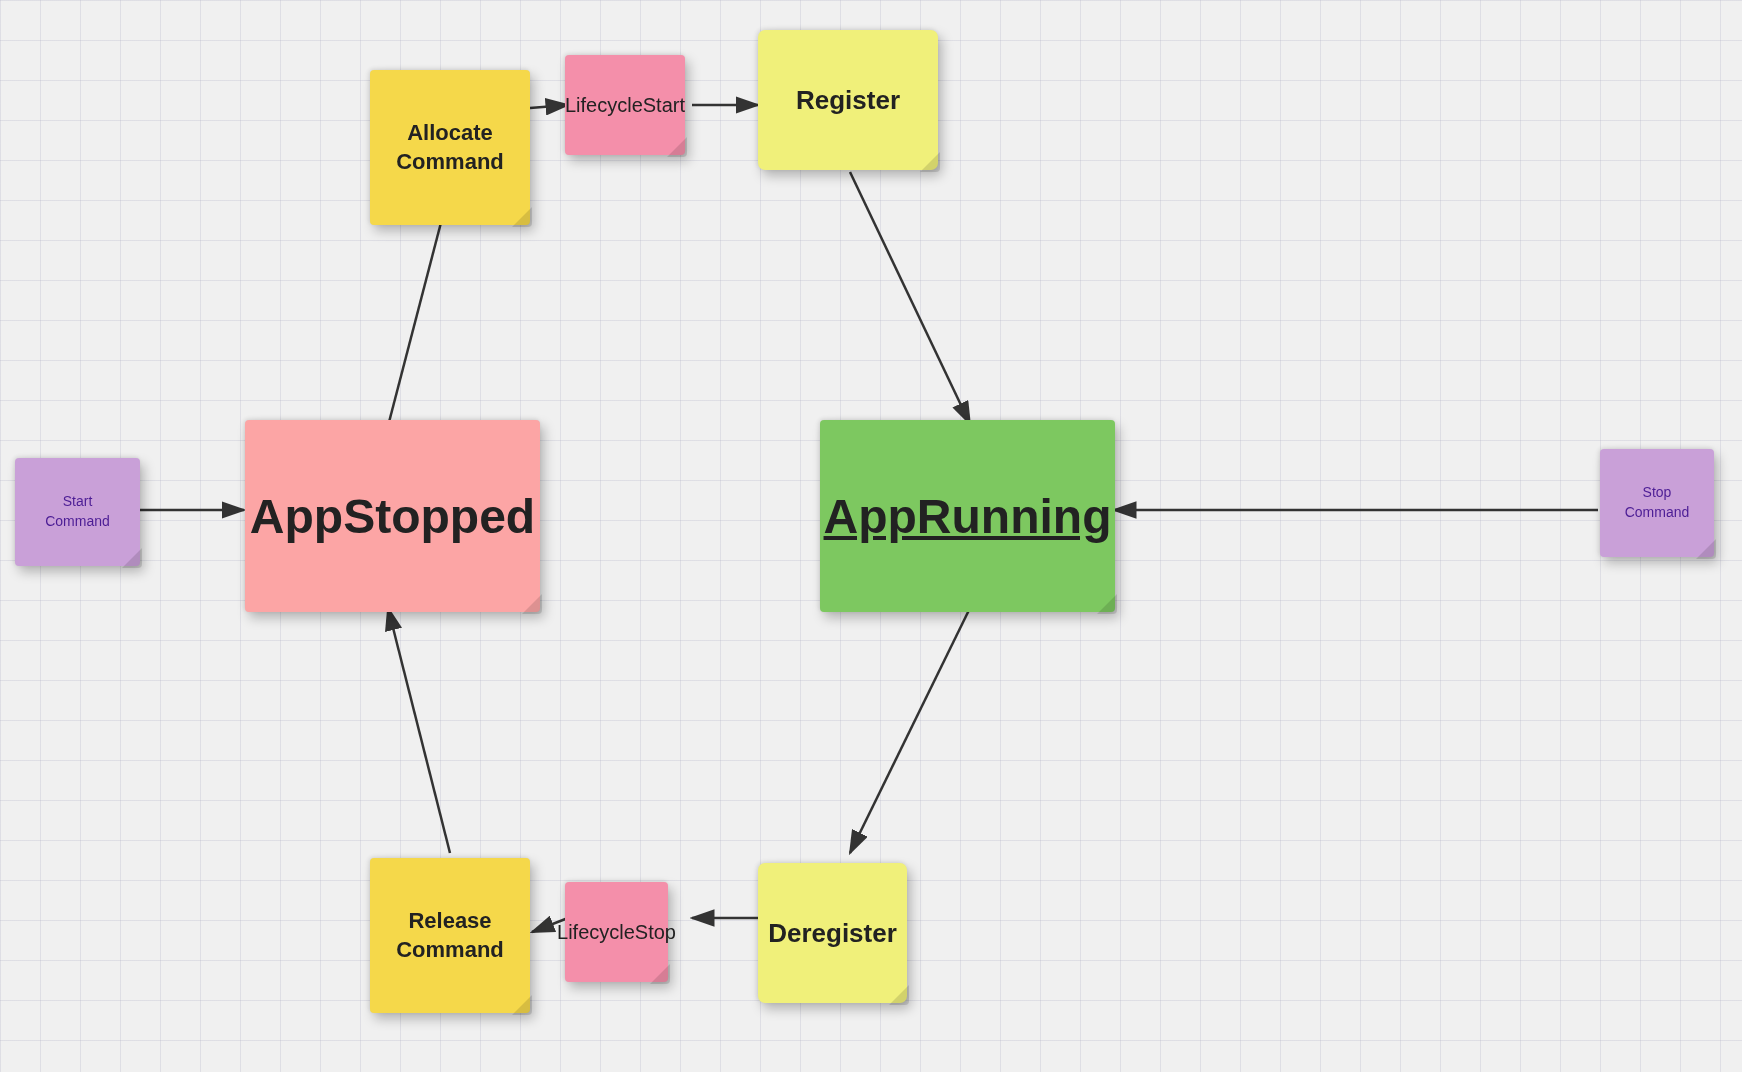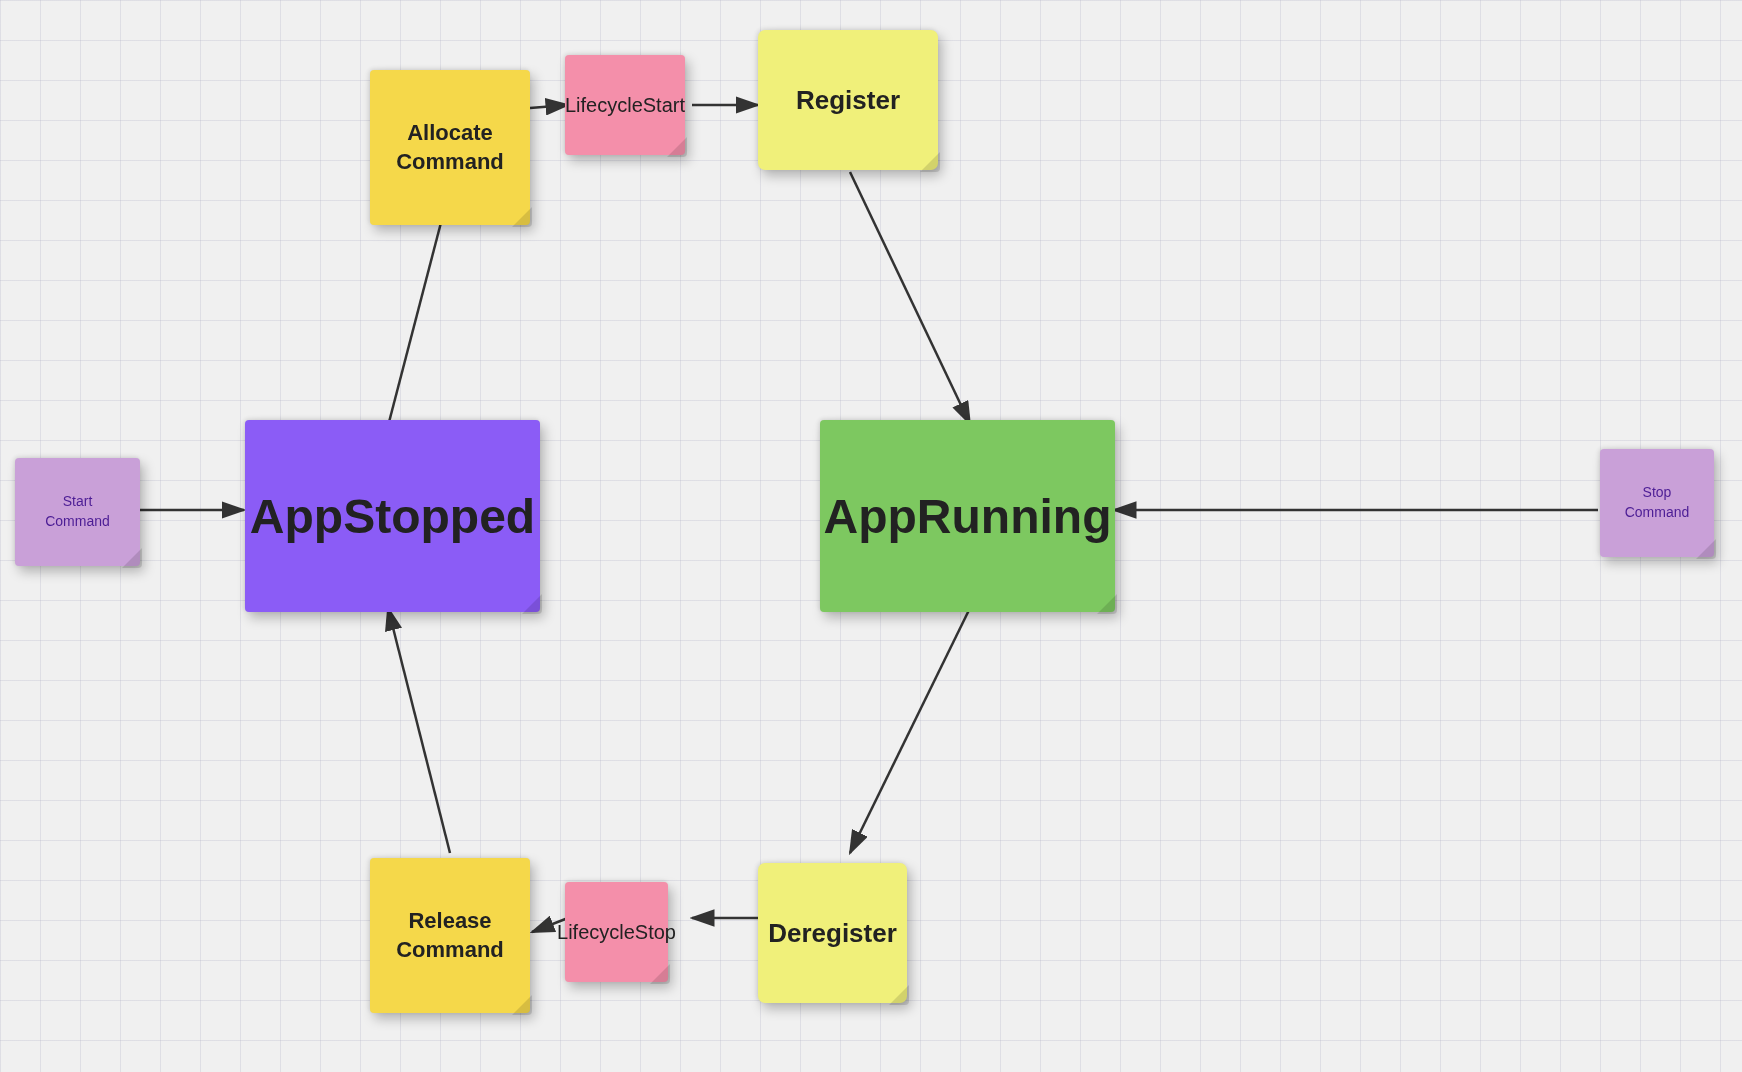--- a/index.html
+++ b/index.html
@@ -57,21 +57,21 @@
       stroke: #333;
       stroke-width: 2.5;
       fill: none;
       marker-end: url(#arrowhead);
     }
 
     
     .yellow { background-color: #f5d84a; }
     .pink-light { background-color: #f48faa; }
     .light-yellow { background-color: #f0f07a; border-radius: 7px; }
-    .pink-large { background-color: #8b5cf6; }
+    .pink-large { background-color: #fca5a5; }
     .green-large { background-color: #7dc860; }
     .purple { background-color: #c9a0d8; }
 
     
     .large-node {
       font-size: 48px;
       font-weight: 700;
       color: #222;
       width: 280px;
       height: 180px;
@@ -160,21 +160,21 @@
 </div>
 
 <div class="node sticky small-node purple" style="left: 15px; top: 458px; width: 125px; height: 108px;">
   <span>Start<br>Command</span>
 </div>
 
 <div class="node sticky large-node pink-large" style="left: 245px; top: 420px; width: 295px; height: 192px;">
   <span>AppStopped</span>
 </div>
 
-<div class="node sticky large-node green-large" style="left: 820px; top: 420px; width: 295px; height: 192px;">
+<div class="node sticky large-node green-large" style="left: 820px; top: 420px; width: 295px; height: 192px; text-decoration: underline;">
   <span>AppRunning</span>
 </div>
 
 <div class="node sticky small-node purple" style="left: 1600px; top: 449px; width: 114px; height: 108px;">
   <span>Stop<br>Command</span>
 </div>
 
 <div class="node sticky medium-node yellow" style="left: 370px; top: 858px; width: 160px; height: 155px; justify-content: center;">
   <span>Release<br>Command</span>
 </div>

